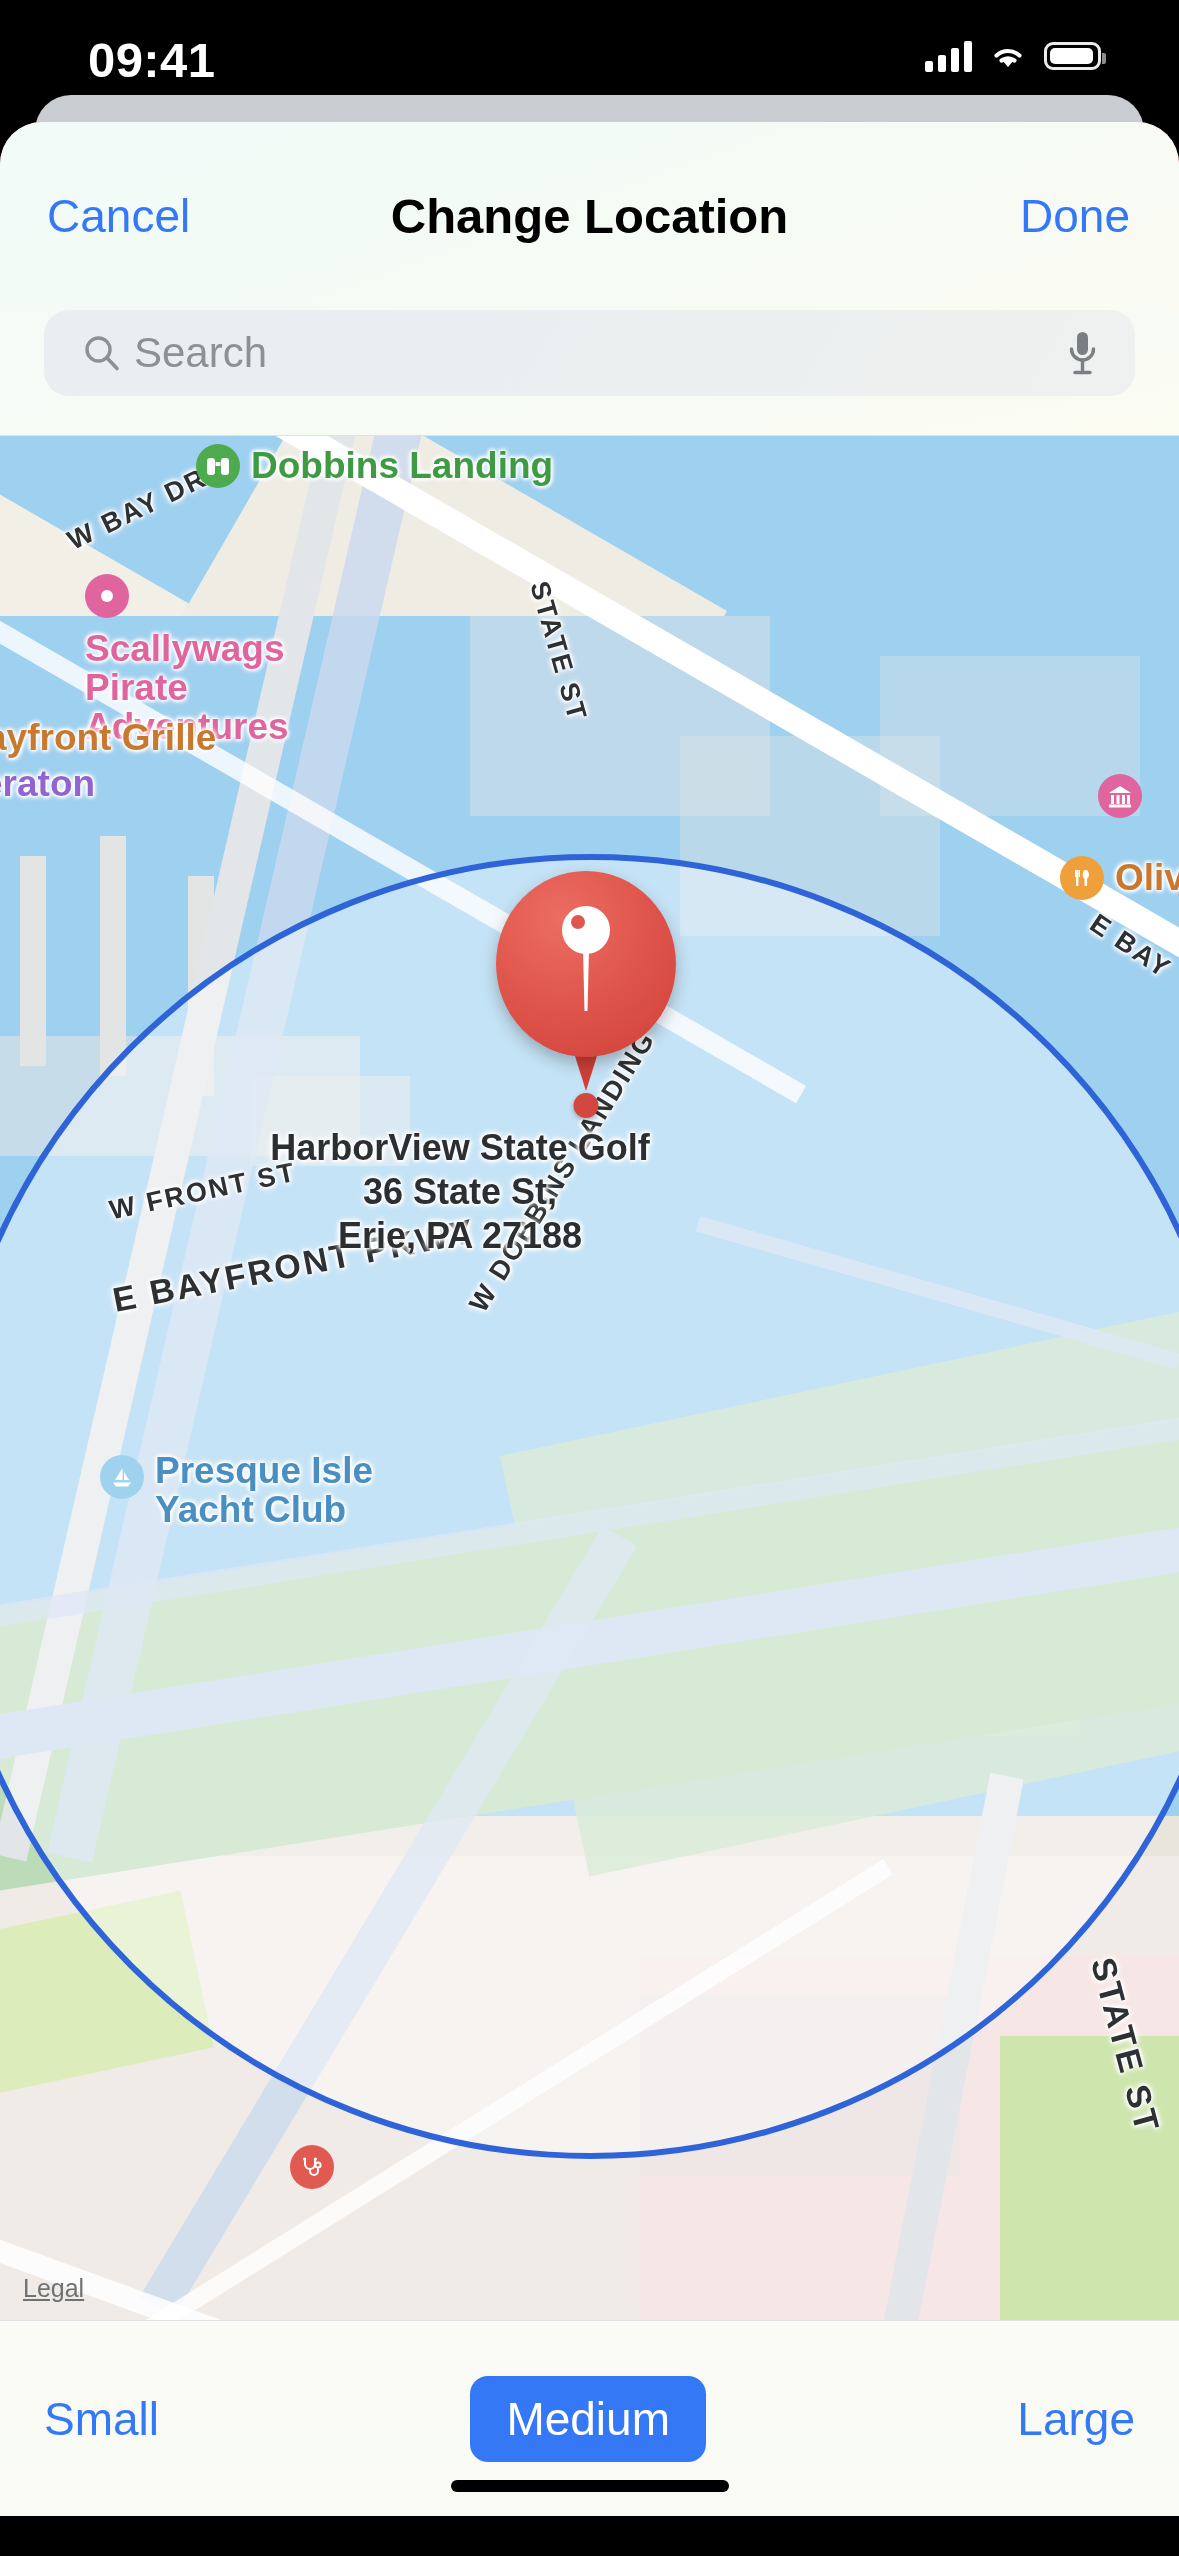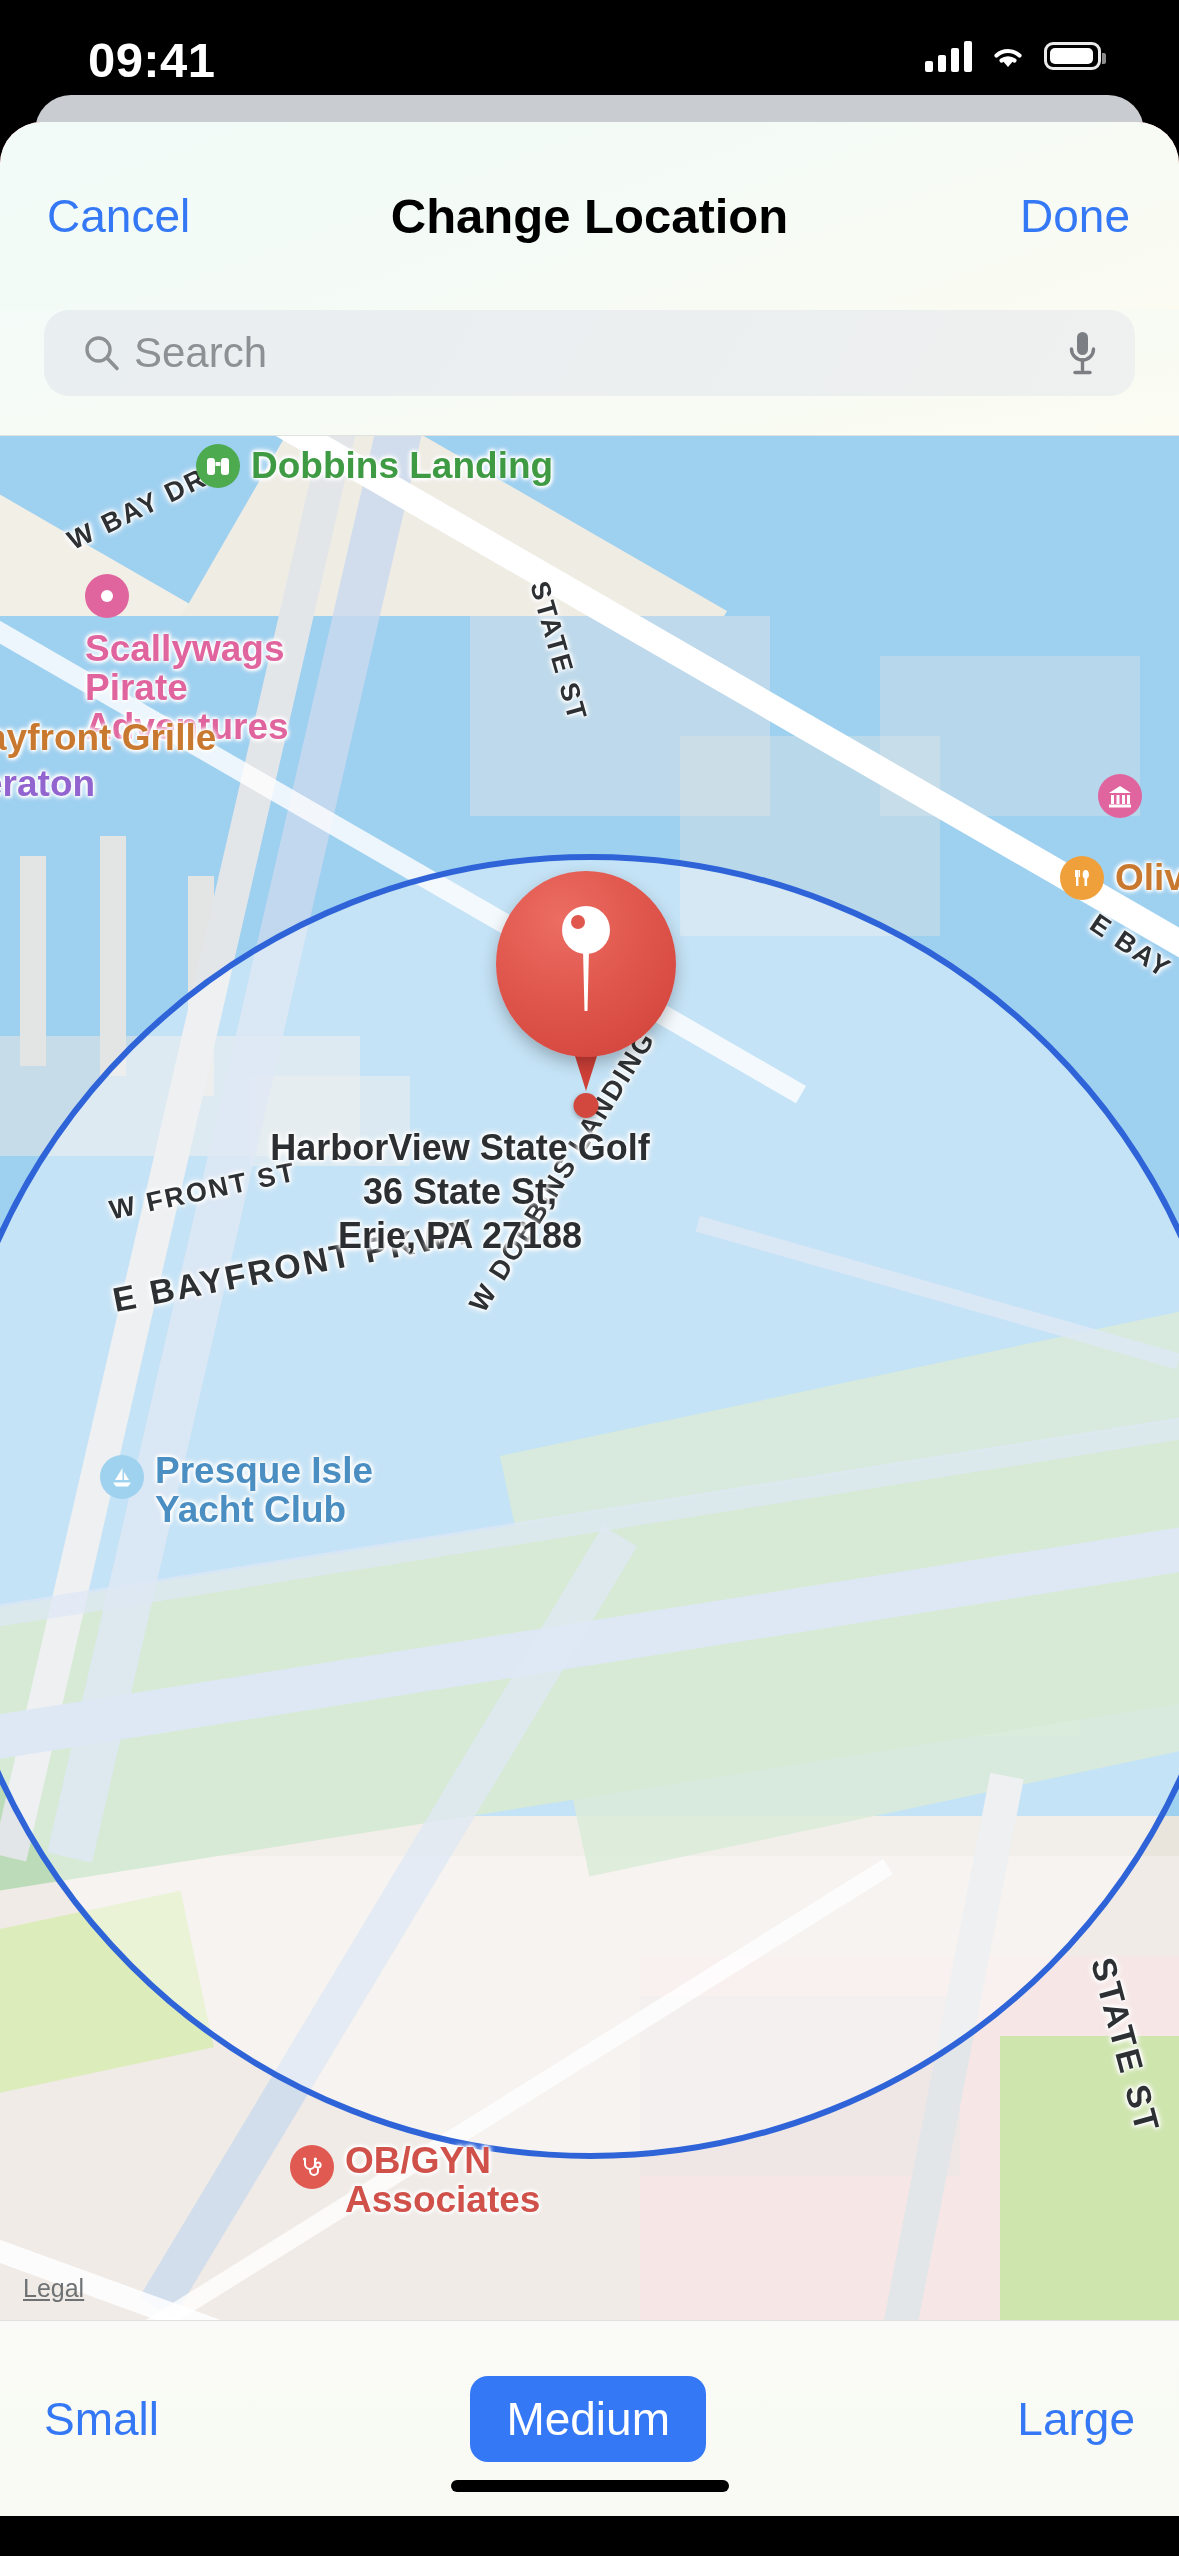--- a/index.html
+++ b/index.html
@@ -299,22 +299,20 @@
         <div class="poi" style="left:290px;top:1705px;align-items:flex-start;">
           <span class="poi-ic" style="background:#e05a52;margin-top:4px;">
             <svg width="24" height="24" viewBox="0 0 24 24">
               <path d="M5 4 v5 a5 5 0 0 0 10 0 V4" stroke="#fff" stroke-width="2" fill="none" stroke-linecap="round"></path>
               <path d="M10 14 v2 a4 4 0 0 0 8 0 v-2" stroke="#fff" stroke-width="2" fill="none" stroke-linecap="round"></path>
               <circle cx="18" cy="10" r="2.6" stroke="#fff" stroke-width="2" fill="none"></circle>
               <circle cx="4.6" cy="4" r="1.6" fill="#fff"></circle>
               <circle cx="15.4" cy="4" r="1.6" fill="#fff"></circle>
             </svg>
           </span>
-          <span class="poi-tx two" style="color:#d0504a;">OB/GYN
-Associates</span>
         </div>
 
         <div class="pin" style="left:496px;top:435px;">
           <div class="pin-tail"></div>
           <div class="pin-balloon">
             <svg class="pin-glyph" viewBox="0 0 60 112">
               <circle cx="30" cy="27" r="24" fill="#fff"></circle>
               <circle cx="22" cy="19" r="7" fill="#e0574d"></circle>
               <path d="M27 46 L33 46 L31.5 108 L28.5 108 Z" fill="#fff"></path>
             </svg>

